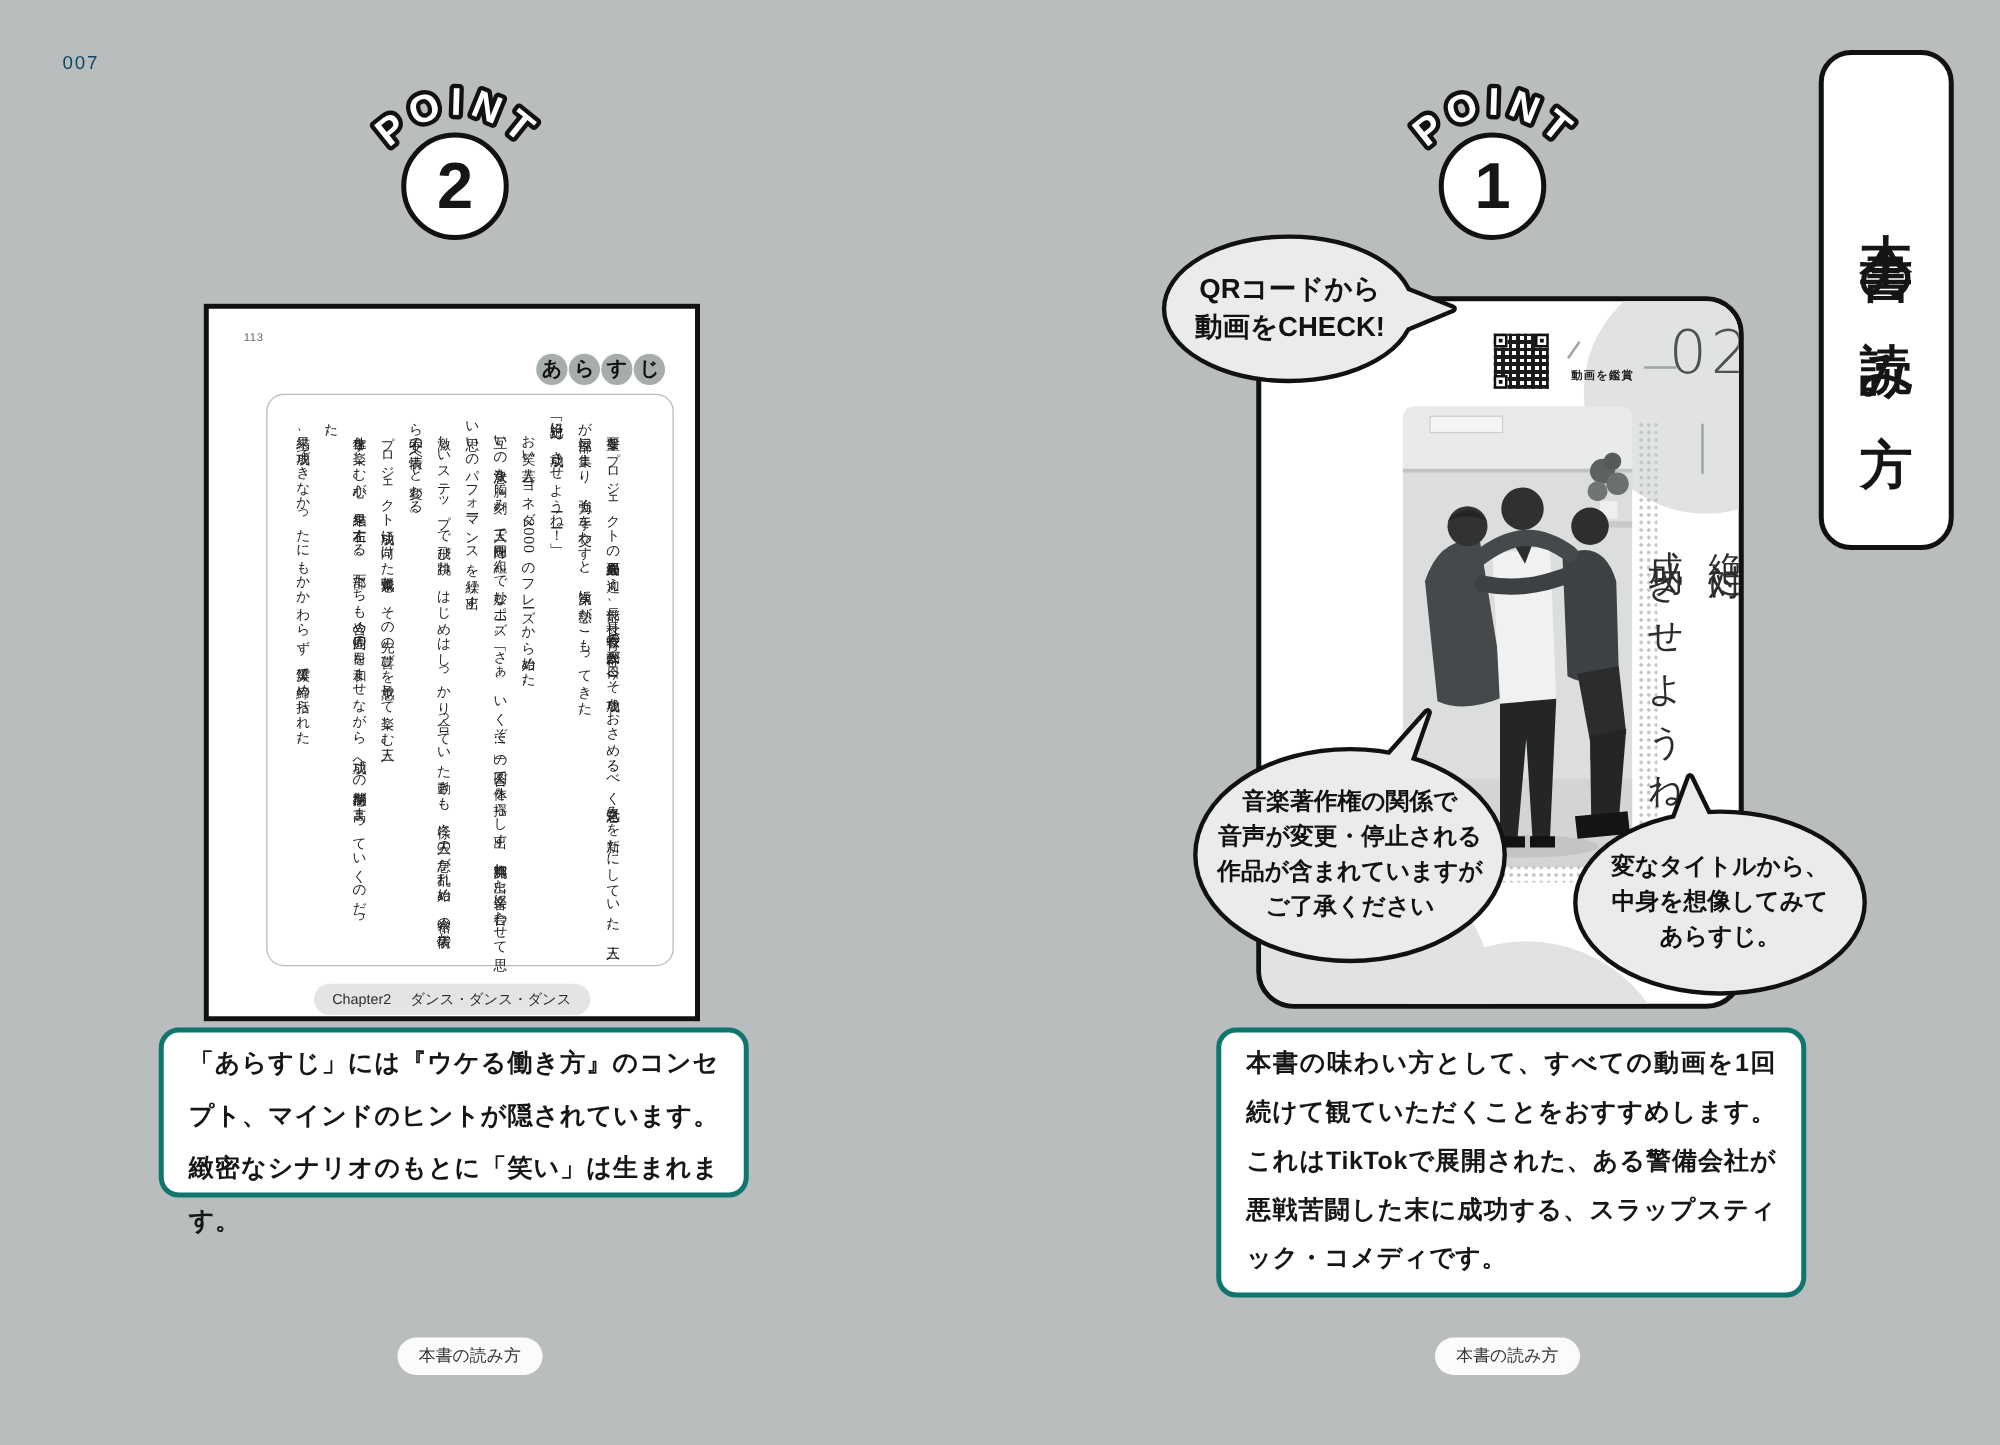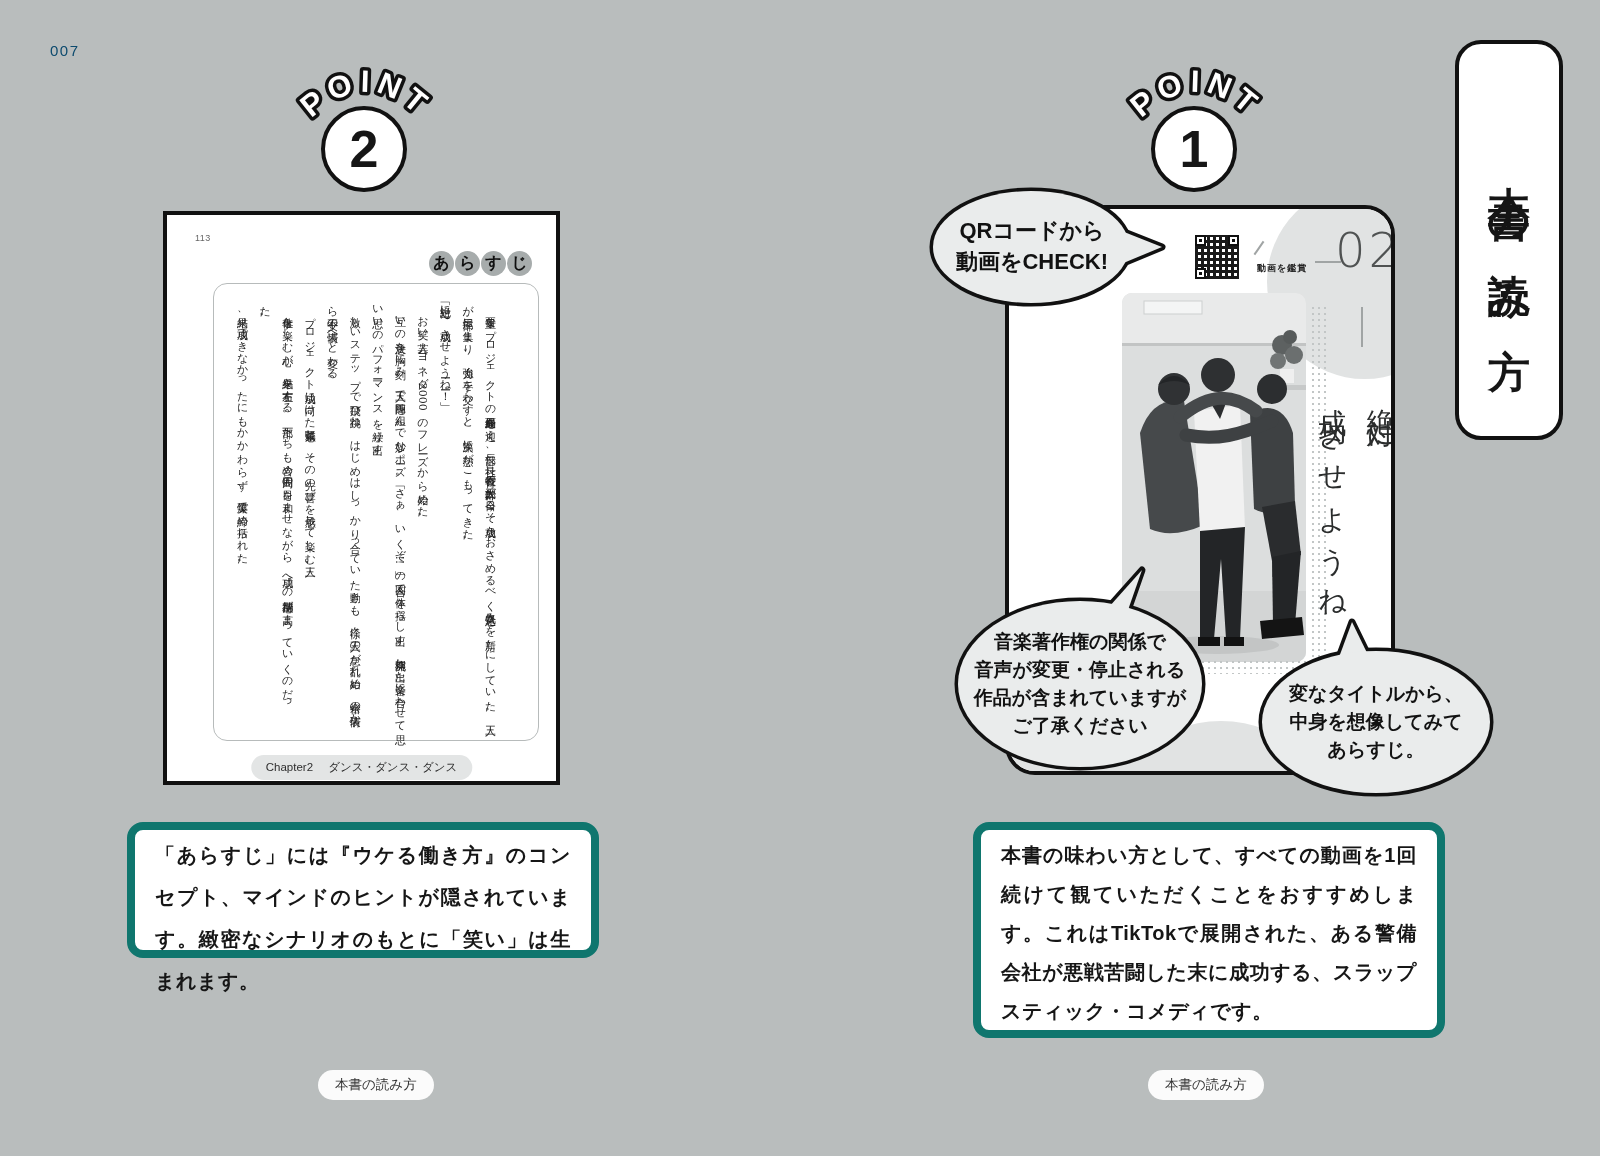--- a/index.html
+++ b/index.html
@@ -11,22 +11,22 @@
   
   .arc-svg{position:absolute;overflow:visible;}
   .arc-text{font-family:"Liberation Sans",sans-serif;font-weight:bold;font-size:31px;
             letter-spacing:6px;fill:#ffffff;stroke:#111;stroke-width:7px;
             paint-order:stroke;stroke-linejoin:round;}
   .point-circle{position:absolute;width:86px;height:86px;border:4px solid #111;border-radius:50%;
                 background:#fff;display:flex;align-items:center;justify-content:center;
                 font-size:52px;font-weight:bold;color:#161616;z-index:3;}
 
   
-  .book-card{position:absolute;background:#ffffff;border:4px solid #111;}
-  .cap-box{position:absolute;background:#ffffff;border:8px solid #0f766e;border-radius:16px;
+  .book-card{position:absolute;background:#ffffff;border:4px solid #111;margin-top:32px;}
+  .cap-box{position:absolute;background:#ffffff;border:4px solid #0f766e;border-radius:16px;
            font-weight:bold;color:#161616;text-align:justify;}
   .footer-pill{position:absolute;background:#fbfbfb;border-radius:20px;padding:6px 17px;
                font-size:13.5px;color:#333;}
 
   
   .mini-num{position:absolute;font-size:9px;color:#666;letter-spacing:.5px;}
   .label-circles{position:absolute;display:flex;}
   .label-circle{width:25px;height:25px;border-radius:50%;background:#a7acac;color:#101010;
                 font-weight:bold;font-size:16px;display:flex;align-items:center;justify-content:center;
                 margin-left:1px;}

